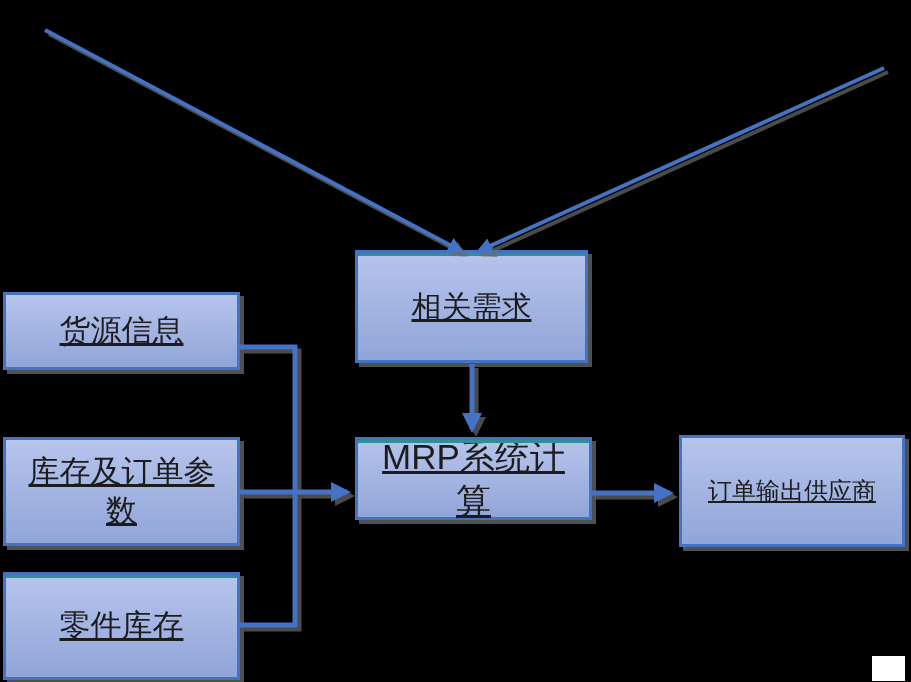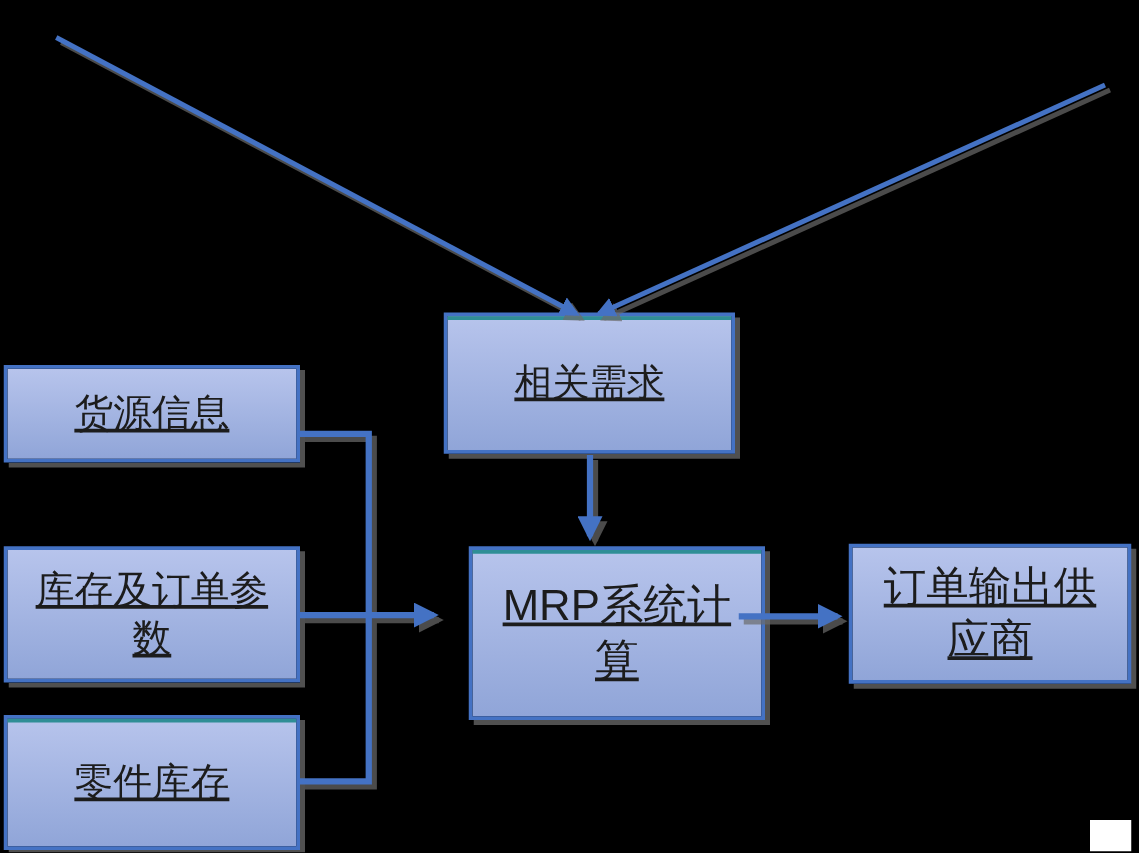--- a/index.html
+++ b/index.html
@@ -23,22 +23,22 @@
     text-decoration:underline;
   }
   .teal-strip{
     position:absolute;left:0;top:0;right:0;height:3px;
     background:var(--teal-accent,#2f8e96);
   }
   #node-supply{left:3px;top:292px;width:237px;height:78px;font-size:31px;padding:0 18px;}
   #node-params{left:3px;top:437px;width:237px;height:109px;font-size:31px;padding:0 8px;}
   #node-parts{left:3px;top:572px;width:237px;height:108px;font-size:31px;padding:16px 18px;}
   #node-demand{left:355px;top:250px;width:233px;height:113px;font-size:30px;padding:0 12px;}
-  #node-mrp{left:355px;top:437px;width:237px;height:139px;font-size:35px;padding:0 20px;margin-left:20px;}
-  #node-output{left:679px;top:435px;width:226px;height:112px;font-size:34px;padding:0 14px;}
+  #node-mrp{left:355px;top:437px;width:237px;height:83px;font-size:35px;padding:0 20px;}
+  #node-output{left:679px;top:435px;width:226px;height:112px;font-size:24px;padding:0 14px;}
   #connector-layer{
     position:absolute;left:0;top:0;width:911px;height:682px;
     pointer-events:none;
   }
   #connector-layer .lines{
     filter:drop-shadow(4px 4px 0 rgba(107,107,107,0.7));
   }
   #corner-square{
     position:absolute;left:872px;top:656px;width:33px;height:25px;
     background:var(--corner-square,#fff);

